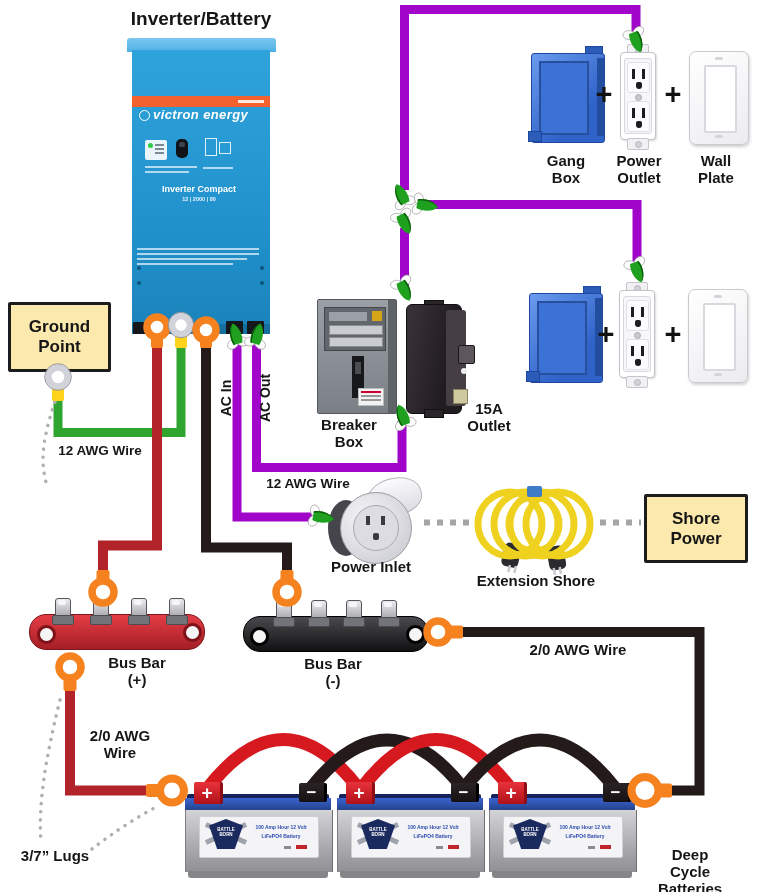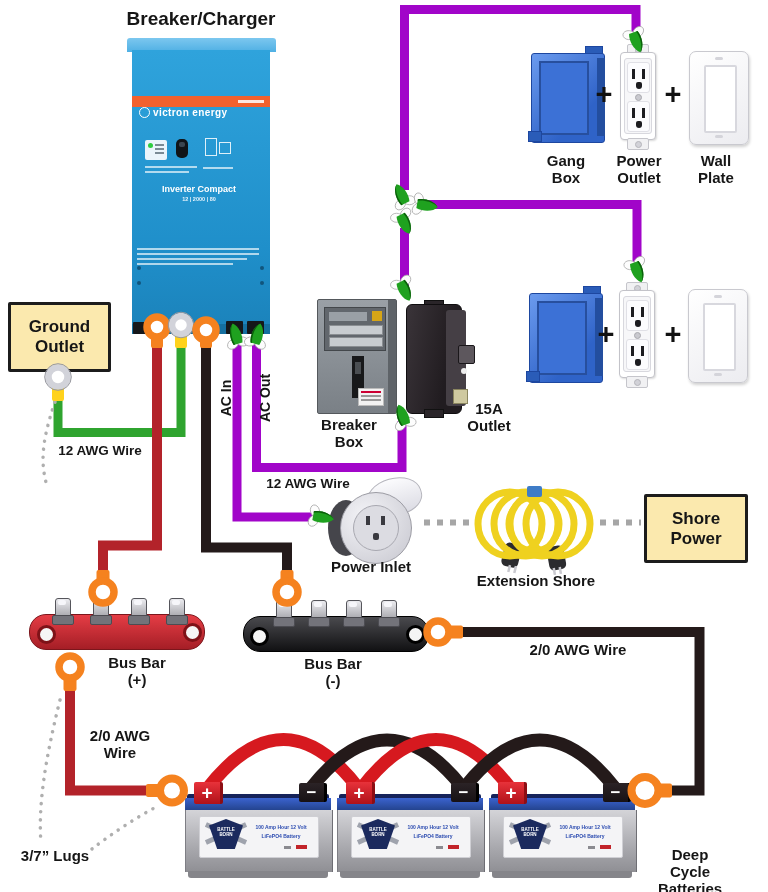--- a/index.html
+++ b/index.html
@@ -16,21 +16,21 @@
   .plus{position:absolute;font-weight:bold;font-size:29px;color:#111;transform:translate(-50%,-50%);}
   .callout{position:absolute;background:#FBE9AE;border:3px solid #1c1c1c;border-radius:2px;
            display:flex;align-items:center;justify-content:center;font-weight:bold;font-size:17px;
            color:#161616;text-align:center;white-space:pre-line;line-height:1.15;}
   
   .inverter{left:127px;top:36px;width:149px;height:298px;}
   .inv-flange{position:absolute;left:0;top:2px;width:149px;height:14px;background:linear-gradient(#7cc7ef,#4fb0e4);border-radius:3px 3px 0 0;}
   .inv-body{position:absolute;left:5px;top:14px;width:138px;height:284px;background:linear-gradient(#2fa3dc,#1f8fca 70%,#1b82ba);border-radius:0 0 4px 4px;}
   .inv-stripe{position:absolute;left:5px;top:60px;width:138px;height:11px;background:#f2612e;}
   .inv-stripe i{position:absolute;right:6px;top:4px;width:26px;height:2.5px;background:rgba(255,255,255,.85);}
-  .inv-logo{position:absolute;left:12px;top:71px;color:#fff;font-size:10px;font-weight:bold;letter-spacing:.4px;}
+  .inv-logo{position:absolute;left:12px;top:71px;color:#fff;font-size:13px;font-weight:bold;font-style:italic;letter-spacing:.4px;}
   .inv-logo b{display:inline-block;width:9px;height:9px;border:1.4px solid #fff;border-radius:50%;vertical-align:-2px;margin-right:3px;}
   .inv-led{position:absolute;left:18px;top:104px;width:22px;height:20px;background:#eaf4fb;border-radius:2px;}
   .inv-led i{position:absolute;left:3px;top:3px;width:5px;height:5px;border-radius:50%;background:#2ecc40;}
   .inv-led s{position:absolute;left:10px;top:4px;width:9px;height:1.5px;background:#7a8a95;box-shadow:0 4px 0 #7a8a95,0 8px 0 #7a8a95;}
   .inv-switch{position:absolute;left:49px;top:103px;width:12px;height:19px;background:#101418;border-radius:5px;}
   .inv-switch i{position:absolute;left:3px;top:3px;width:6px;height:5px;background:#3a4550;border-radius:2px;}
   .inv-diag{position:absolute;left:76px;top:100px;width:30px;height:26px;}
   .inv-diag i{position:absolute;border:1px solid rgba(255,255,255,.85);}
   .inv-line{position:absolute;background:rgba(255,255,255,.65);height:2px;}
   .inv-model{position:absolute;left:17px;top:148px;width:110px;text-align:center;color:#fff;font-weight:bold;font-size:9px;}
@@ -188,21 +188,21 @@
     <div class="screw" style="left:10px;top:245px;"></div>
     <div class="screw" style="left:133px;top:245px;"></div>
     <div class="inv-bottom"></div>
     <div class="inv-term" style="left:6px;top:286px;width:22px;height:12px;"></div>
     <div class="inv-term" style="left:99px;top:285px;width:17px;height:13px;"></div>
     <div class="inv-term" style="left:120px;top:285px;width:17px;height:13px;"></div>
   </div>
 
   <div class="callout" style="left:8px;top:302px;width:97px;height:64px;">
     <span>Ground
-Outlet</span>
+Point</span>
   </div>
   <div class="callout" style="left:644px;top:494px;width:98px;height:63px;">
     <span>Shore
 Power</span>
   </div>
 
   <div class="gangbox" style="left:531px;top:46px;">
     <div class="gb-tab"></div>
     <div class="gb-body"></div>
     <div class="gb-side"></div>
@@ -453,21 +453,21 @@
       <use href="#wnut" transform="translate(404,222) rotate(155)"></use>
       <use href="#wnut" transform="translate(637,270) rotate(160)"></use>
       <use href="#wnut" transform="translate(404,289) rotate(155)"></use>
       <use href="#wnut" transform="translate(403,417) rotate(-20)"></use>
       <use href="#wnut" transform="translate(321,517) rotate(100)"></use>
       <use href="#wnut" transform="translate(236,336) rotate(-15)"></use>
       <use href="#wnut" transform="translate(257,336) rotate(15)"></use>
     </g>
   </svg>
 
-  <div class="lbl big" style="left:201px;top:8px;">Breaker/Charger</div>
+  <div class="lbl big" style="left:201px;top:8px;">Inverter/Battery</div>
   <div class="lbl small" style="left:100px;top:443px;">12 AWG Wire</div>
   <div class="lbl rot" style="left:227px;top:398px;">AC In</div>
   <div class="lbl rot" style="left:266px;top:398px;">AC Out</div>
   <div class="lbl" style="left:349px;top:417px;">Breaker
 Box</div>
   <div class="lbl" style="left:489px;top:401px;">15A
 Outlet</div>
   <div class="lbl" style="left:566px;top:153px;">Gang
 Box</div>
   <div class="lbl" style="left:639px;top:153px;">Power

